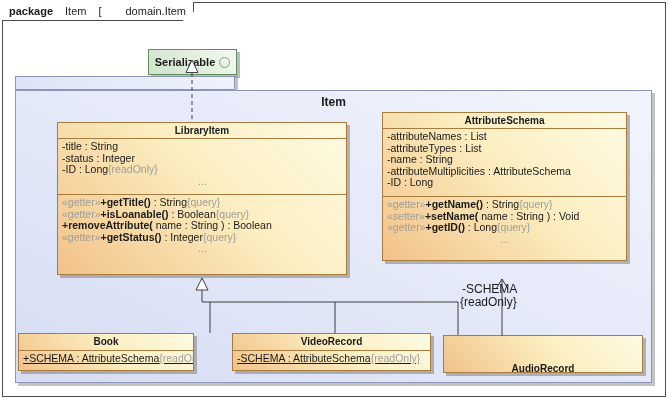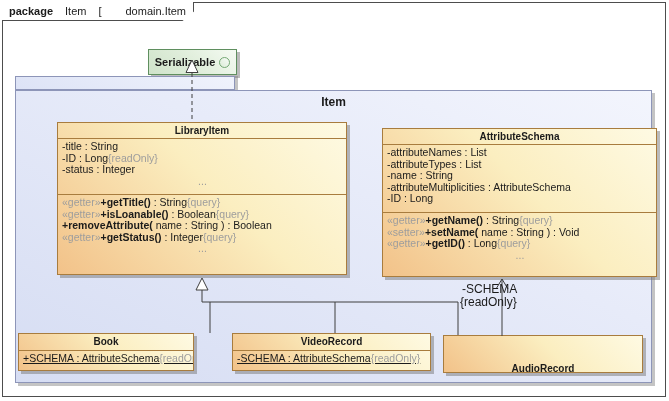--- a/index.html
+++ b/index.html
@@ -73,34 +73,34 @@
 
   <div class="pkg-tab"></div>
   <div class="pkg-body">
     <div class="pkg-title">Item</div>
   </div>
 
   <div class="uml-class" style="left:57px;top:122px;width:290px;height:153px">
     <div class="cls-header">LibraryItem</div>
     <div class="compartment sep" style="height:56px">
       <div class="row"><span>-title : String</span><span class="gray"></span></div>
+      <div class="row"><span>-status : Integer</span><span class="gray"></span></div>
       <div class="row"><span>-ID : Long</span><span class="gray">{readOnly}</span></div>
-      <div class="row"><span>-status : Integer</span><span class="gray"></span></div>
       <div class="row dots">...</div>
     </div>
     <div class="compartment" style="height:80px">
       <div class="row"><span class="gray">«getter»</span><span class="b">+getTitle()</span><span> : String</span><span class="gray">{query}</span></div>
       <div class="row"><span class="gray">«getter»</span><span class="b">+isLoanable()</span><span> : Boolean</span><span class="gray">{query}</span></div>
       <div class="row"><span class="gray"></span><span class="b">+removeAttribute(</span><span> name : String ) : Boolean</span><span class="gray"></span></div>
       <div class="row"><span class="gray">«getter»</span><span class="b">+getStatus()</span><span> : Integer</span><span class="gray">{query}</span></div>
       <div class="row dots">...</div>
     </div>
   </div>
 
-  <div class="uml-class" style="left:382px;top:128px;width:275px;height:149px">
+  <div class="uml-class" style="left:382px;top:112px;width:245px;height:149px">
     <div class="cls-header">AttributeSchema</div>
     <div class="compartment sep" style="height:68px">
       <div class="row"><span>-attributeNames : List</span></div>
       <div class="row"><span>-attributeTypes : List</span></div>
       <div class="row"><span>-name : String</span></div>
       <div class="row"><span>-attributeMultiplicities : AttributeSchema</span></div>
       <div class="row"><span>-ID : Long</span></div>
     </div>
     <div class="compartment" style="height:62px">
       <div class="row"><span class="gray">«getter»</span><span class="b">+getName()</span><span> : String</span><span class="gray">{query}</span></div>

